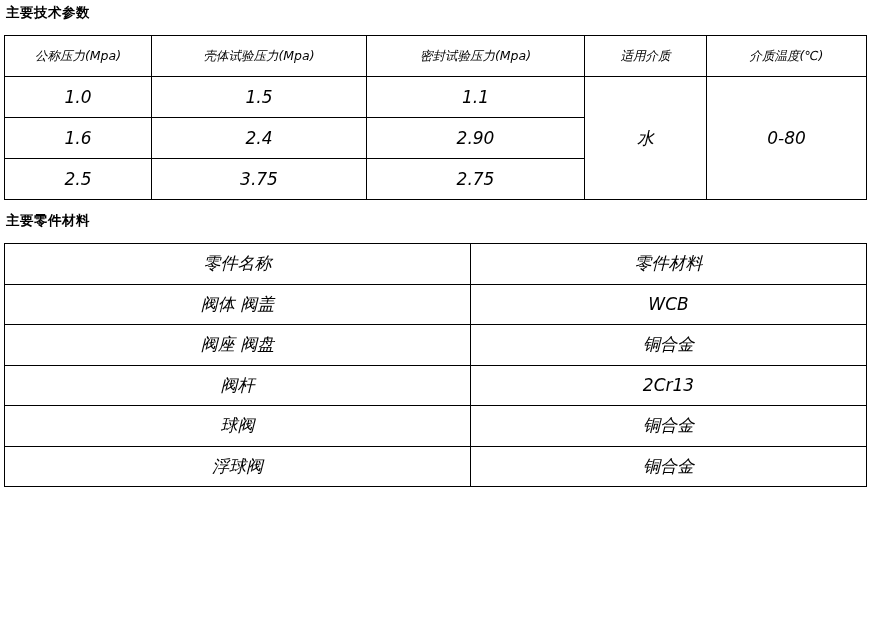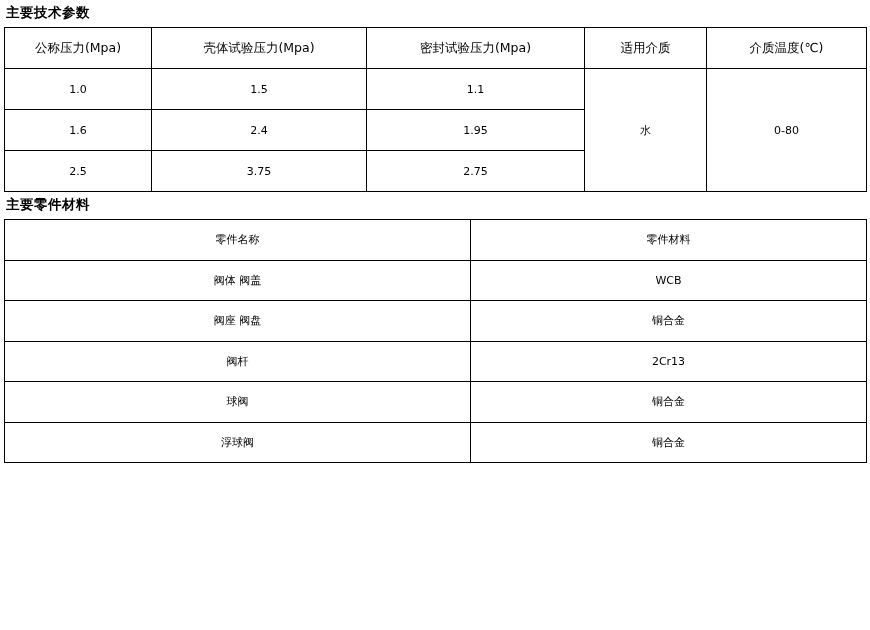--- a/index.html
+++ b/index.html
@@ -21,29 +21,30 @@
   }
   .section-title {
     font-weight: bold;
     font-size: 13.5px;
     padding: 4px 12px 5px 6px;
     letter-spacing: 0.5px;
   }
   table {
     border-collapse: collapse;
     width: 862px;
-    margin: 0 4px;
+    margin: 8px 4px;
     table-layout: fixed;
+    font-style: italic;
   }
   table td, table th {
     border: 1px solid #000000;
     text-align: center;
     vertical-align: middle;
     font-weight: normal;
-    font-size: 11px;
+    font-size: 17px;
     padding: 0;
     height: 40px;
   }
   
   #tech-table td.head, #tech-table th {
     height: 40px;
     font-size: 12.5px;
   }
   #tech-table col.c0 { width: 147px; }
   #tech-table col.c1 { width: 215px; }
@@ -81,21 +82,21 @@
       <tr>
         <td>1.0</td>
         <td>1.5</td>
         <td>1.1</td>
         <td rowspan="3">水</td>
         <td rowspan="3">0-80</td>
       </tr>
       <tr>
         <td>1.6</td>
         <td>2.4</td>
-        <td>1.95</td>
+        <td>2.90</td>
       </tr>
       <tr>
         <td>2.5</td>
         <td>3.75</td>
         <td>2.75</td>
       </tr>
     </tbody>
   </table>
 
   <div class="section-title">主要零件材料</div>

